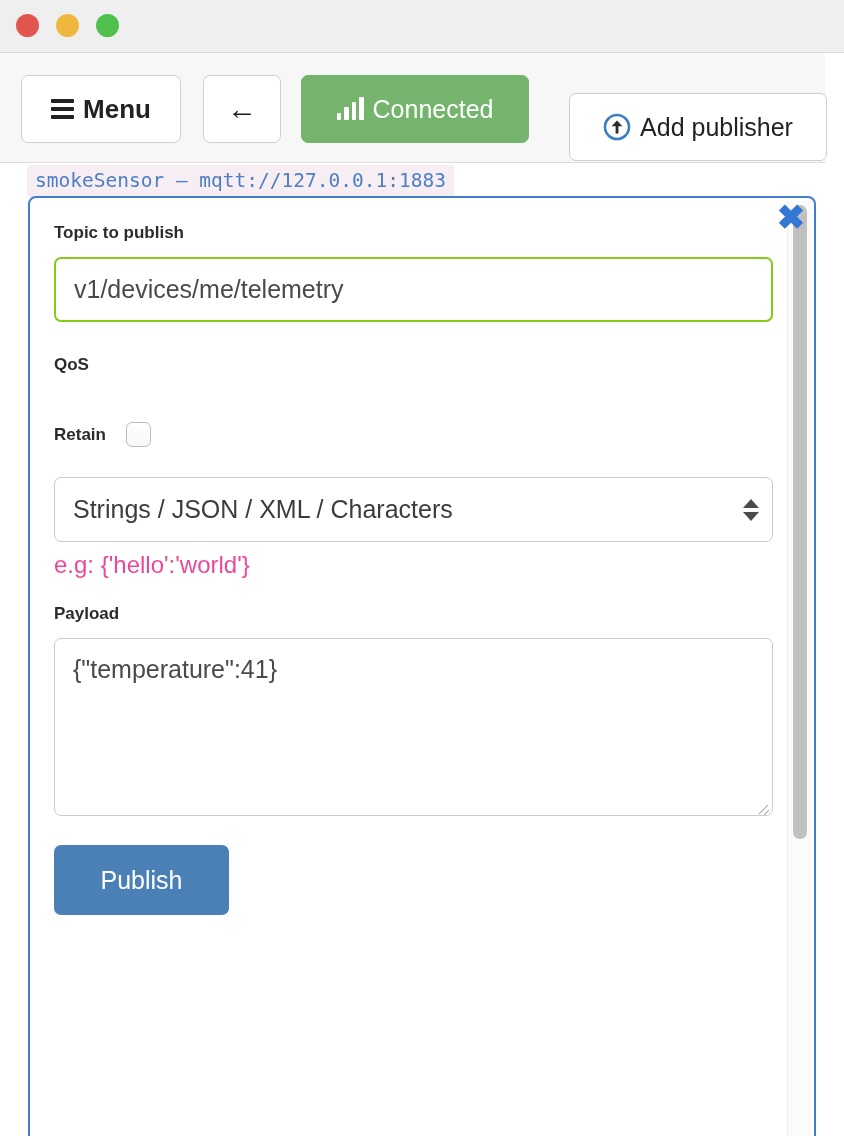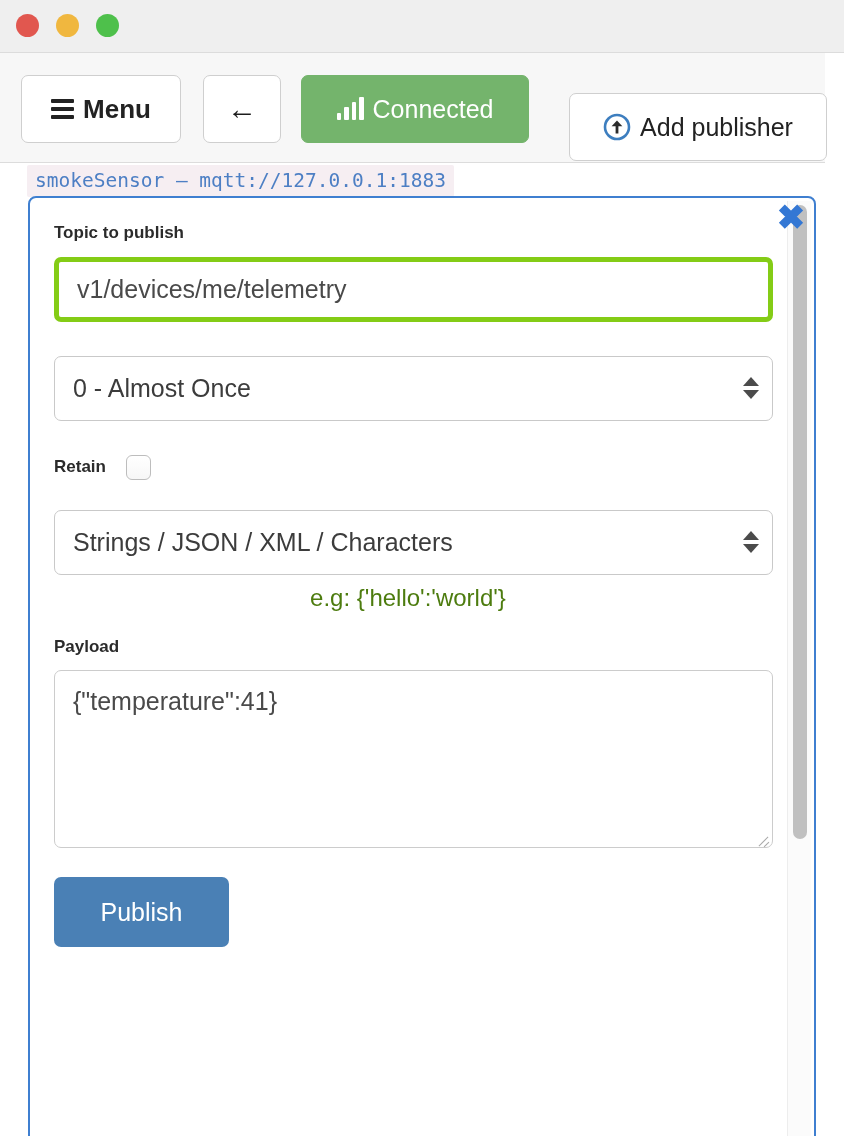--- a/index.html
+++ b/index.html
@@ -115,21 +115,21 @@
     font-size: 17px;
     font-weight: bold;
     color: #2b2b2b;
     margin: 0 0 14px 0;
     line-height: 1.1;
   }
 
   .text-input {
     display: block;
     width: 719px; height: 65px;
-    border: 5px solid #84cc16;
+    border: 2px solid #84cc16;
     border-radius: 7px;
     background: #ffffff;
     padding: 0 18px;
     font-family: "Liberation Sans", sans-serif;
     font-size: 25px;
     color: #4a4a4a;
     outline: none;
   }
 
   .select-wrap { position: relative; width: 719px; height: 65px; }
@@ -163,23 +163,22 @@
   .checkbox {
     width: 25px; height: 25px;
     border: 1px solid #bdbdbd;
     border-radius: 6px;
     background: linear-gradient(#ffffff, #f7f7f7);
     box-shadow: inset 0 1px 0 #ffffff;
   }
 
   .hint-text {
     font-size: 24px;
-    color: #4d7c0f;
+    color: #ec4899;
     margin: 9px 0 0 0;
-    text-align: center;
   }
 
   .textarea-wrap { position: relative; width: 719px; height: 178px; }
   .textarea-box {
     position: absolute; inset: 0;
     border: 1px solid #cccccc;
     border-radius: 7px;
     background: #ffffff;
     padding: 14px 18px;
     font-family: "Liberation Sans", sans-serif;
@@ -308,27 +307,21 @@
 
     <div id="panel-body">
 
       
       <div class="field-label">Topic to publish</div>
       <input class="text-input" id="topic-input" type="text" value="v1/devices/me/telemetry" style="">
 
       <div class="spacer-34"></div>
 
       
-      <div class="select-wrap">
-        <div class="select-box">0 - Almost Once</div>
-        <span class="stepper">
-          <span class="tri-up"></span>
-            <span class="tri-down"></span>
-        </span>
-      </div>
+      <div class="field-label">QoS</div>
 
       <div class="spacer-34"></div>
 
       
       <div id="retain-row">
         <span class="field-label">Retain</span>
         <span class="checkbox"></span>
       </div>
 
       <div class="spacer-30"></div>

